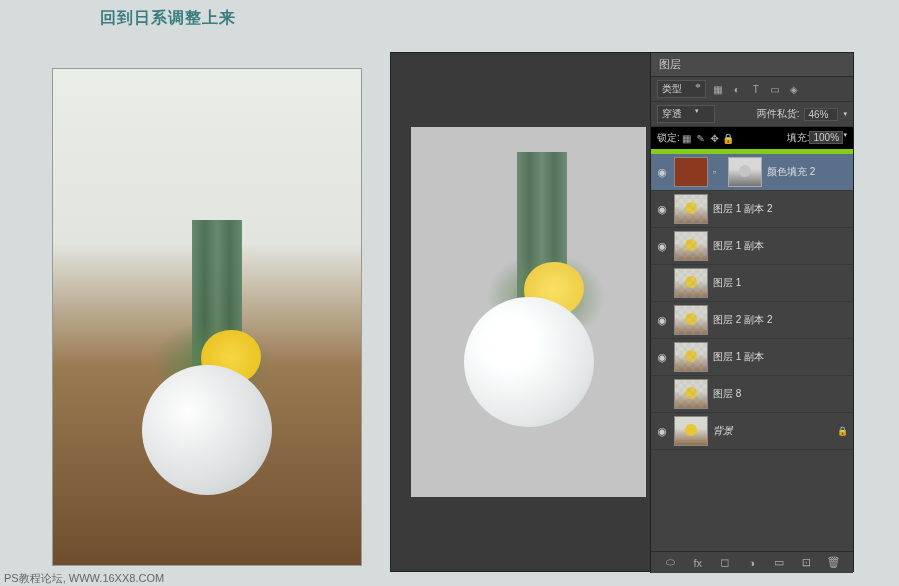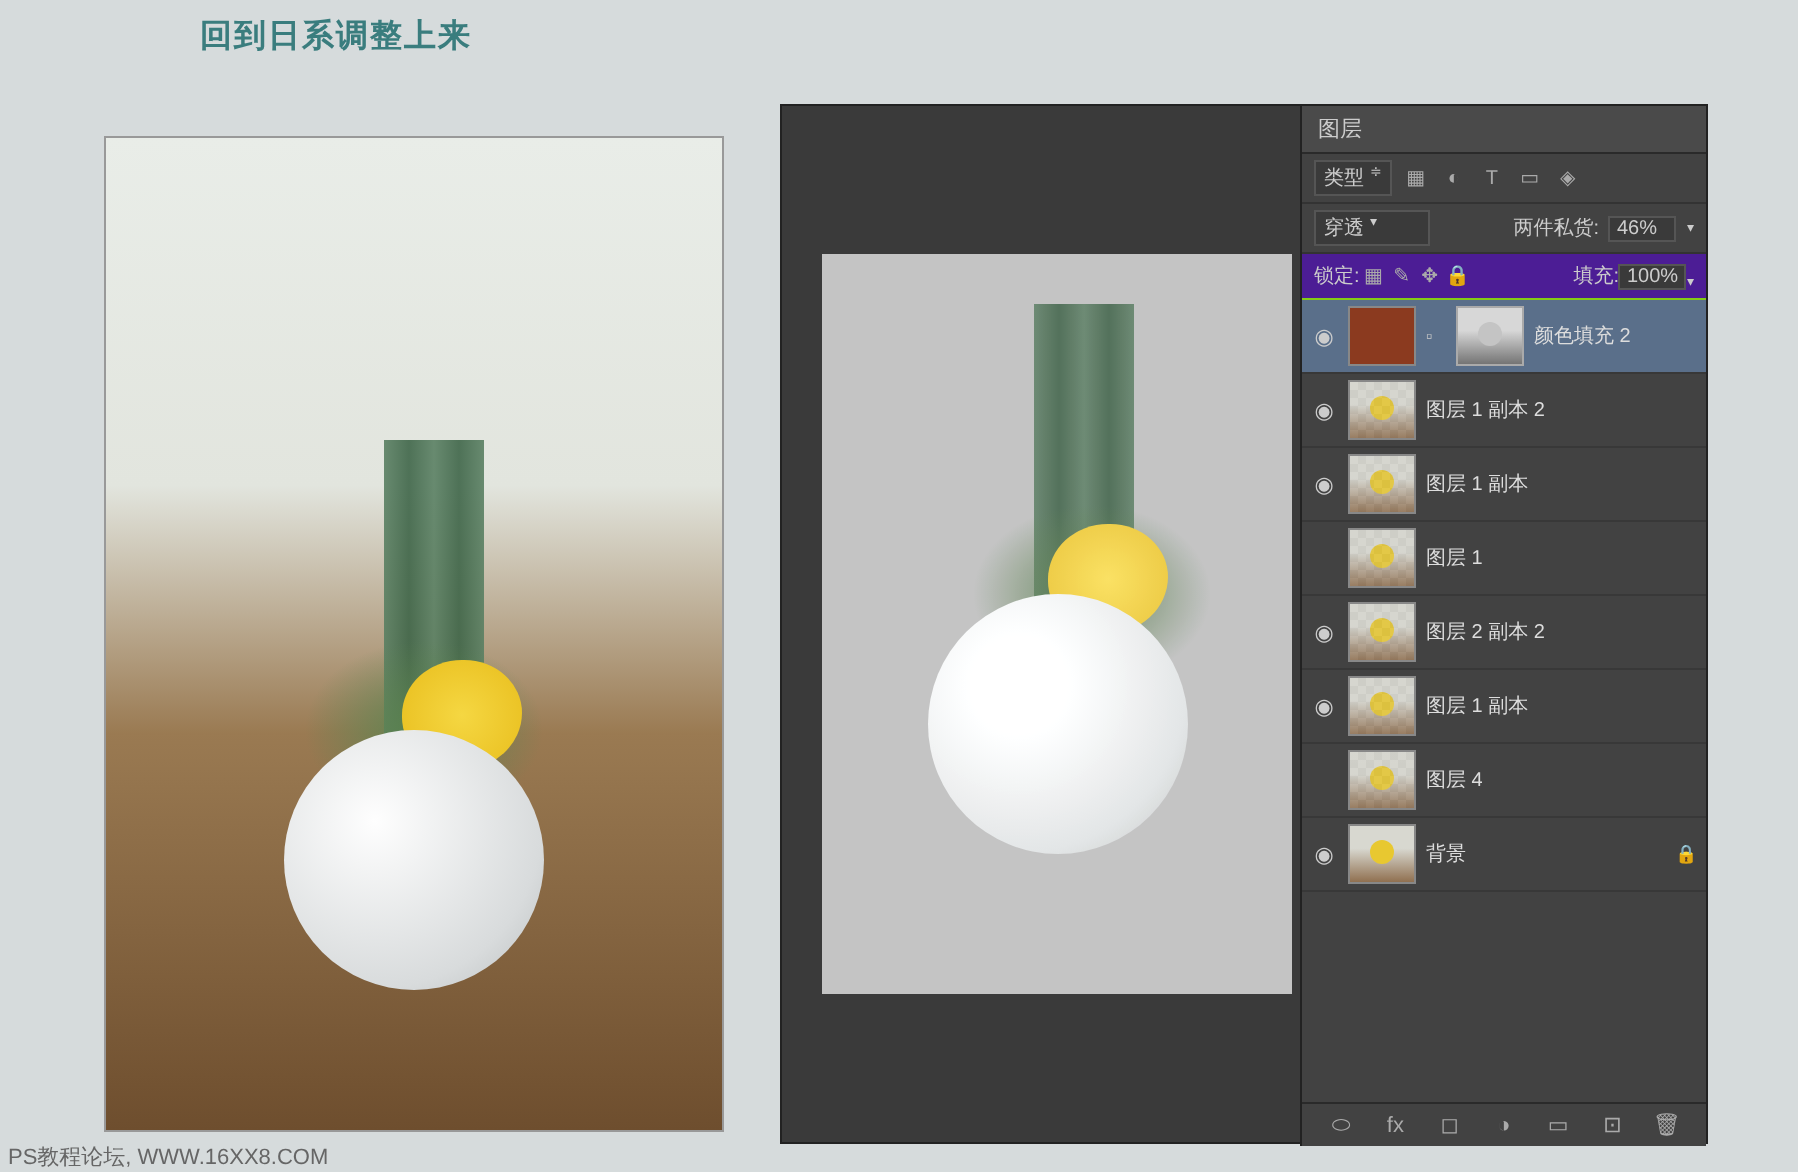--- a/index.html
+++ b/index.html
@@ -14,22 +14,22 @@
 .vase{position:absolute;left:50%;transform:translateX(-50%);bottom:70px;width:130px;height:130px;background:radial-gradient(circle at 35% 35%,#fefefe,#d8dbdc 70%,#b8bcbd 100%);border-radius:50%}
 .flower{position:absolute;left:48%;bottom:180px;width:60px;height:55px;background:radial-gradient(circle,#f5d742,#e8bd1c);border-radius:50% 48% 52% 48%}
 .stems{position:absolute;left:45%;bottom:195px;width:50px;height:150px;background:linear-gradient(90deg,#5a8063,#3e6548,#5a8063,#3e6548,#5a8063);opacity:.9}
 .leaves{position:absolute;left:32%;bottom:155px;width:120px;height:90px;background:radial-gradient(ellipse,#5c8451,transparent 70%)}
 .ps-window{position:absolute;left:390px;top:52px;width:464px;height:520px;background:#444;border:1px solid #222}
 .canvas-area{position:absolute;left:0;top:0;width:275px;height:100%;background:#3a3a3a;display:flex;align-items:center;justify-content:center}
 .canvas-photo{width:235px;height:370px;background:#bbb;filter:saturate(.8) brightness(1.05)}
 .layers-panel{position:absolute;right:0;top:0;width:203px;height:520px;background:#424242;border-left:1px solid #222;font-size:11px;color:#ccc}
 .panel-tab{background:#4a4a4a;padding:4px 8px;border-bottom:1px solid #2a2a2a;font-size:11px}
 .panel-toolbar{padding:3px 6px;background:#424242;border-bottom:1px solid #333;display:flex;align-items:center;gap:5px;font-size:10px}
-.panel-toolbar2{padding:4px 6px;background:#4c1d95;border-bottom:1px solid #84cc16;display:flex;align-items:flex-end;font-size:10px}
-.dropdown{background:#3a3a3a;border:1px solid #555;padding:1px 4px;color:#ccc;display:inline-flex;align-items:flex-start;gap:3px;font-size:10px}
+.panel-toolbar2{padding:4px 6px;background:#000000;border-bottom:5px solid #84cc16;display:flex;align-items:flex-start;font-size:10px}
+.dropdown{background:#3a3a3a;border:1px solid #555;padding:1px 4px;color:#ccc;display:inline-flex;align-items:flex-start;gap:13px;font-size:10px}
 .input-val{background:#3a3a3a;border:1px solid #555;padding:0 3px;width:34px;color:#ccc;font-size:10px;display:inline-block}
 .tb-icon{width:14px;height:14px;display:inline-flex;align-items:center;justify-content:center;color:#aaa;font-size:10px}
 .layers-list{height:calc(100% - 90px);overflow:hidden}
 .layer-row{display:flex;align-items:center;padding:3px 4px;border-bottom:1px solid #383838;gap:5px}
 .layer-row.selected{background:#5a6f8a}
 .vis-eye{width:14px;height:12px;color:#ccc;font-size:11px;display:flex;align-items:center;justify-content:center}
 .layer-thumb{width:34px;height:30px;background:#666;border:1px solid #888;flex-shrink:0;position:relative}
 .thumb-photo{width:100%;height:100%;background:linear-gradient(180deg,#d8d8d0 40%,#907050 100%);position:relative}
 .thumb-photo::after{content:"";position:absolute;left:30%;top:25%;width:12px;height:12px;background:#e8c830;border-radius:50%}
 .thumb-mask{width:34px;height:30px;background:#888;border:1px solid #aaa;flex-shrink:0}
@@ -156,29 +156,29 @@
             <div class="thumb-photo" style="opacity:.85"></div>
           </div>
         <span class="layer-name">图层 1 副本</span>
       </div>
 
       <div class="layer-row">
         <span class="vis-eye"></span>
         <div class="layer-thumb thumb-checker">
             <div class="thumb-photo" style="opacity:.85"></div>
           </div>
-        <span class="layer-name">图层 4</span>
+        <span class="layer-name">图层 8</span>
       </div>
 
       <div class="layer-row">
         <span class="vis-eye">◉</span>
         <div class="layer-thumb">
             <div class="thumb-photo"></div>
           </div>
-        <span class="layer-name" style="">背景</span>
+        <span class="layer-name" style="font-style:italic">背景</span>
         <span class="lock-icon">🔒</span>
       </div>
 
     </div>
 
     <div class="panel-bottom">
       <span class="bottom-icon">⬭</span>
       <span class="bottom-icon">fx</span>
       <span class="bottom-icon">◻</span>
       <span class="bottom-icon">◑</span>

